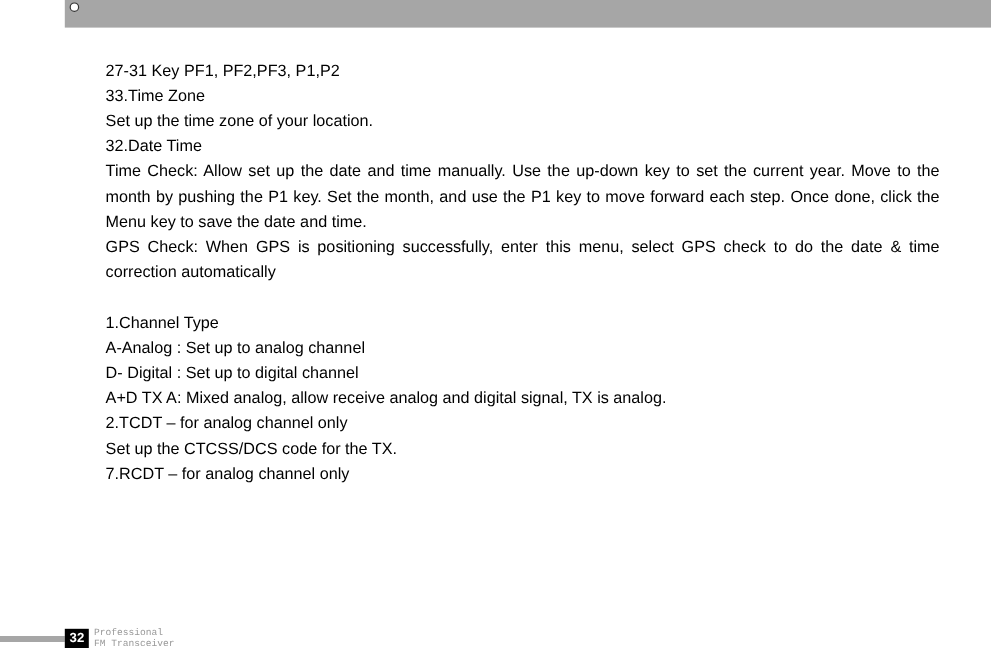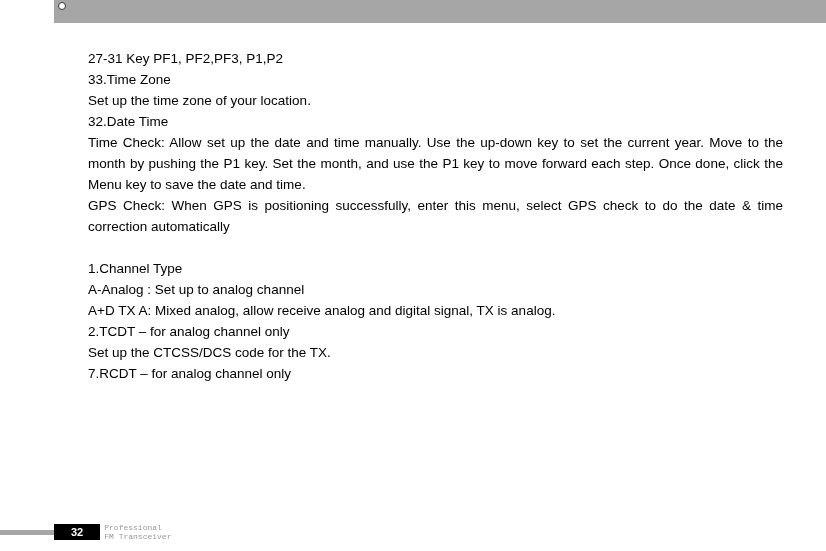--- a/index.html
+++ b/index.html
@@ -4,40 +4,41 @@
 <style>
   html,body{margin:0;padding:0;width:826px;height:551px;background:#fff;font-family:Arial,Helvetica,sans-serif;color:#000;overflow:hidden}
   .topbar{position:absolute;top:0;left:54px;right:0;height:23px;background:#a6a6a6}
   .dot{position:absolute;top:2px;left:58px;width:6px;height:6px;border:1px solid #333;border-radius:50%;background:#fff}
   .content{position:absolute;top:48px;left:88px;right:43px;font-size:13.5px;line-height:21px}
   .just{text-align:justify;text-justify:inter-word}
   .bold{font-weight:bold}
   .spacer{height:21px}
   .footer{position:absolute;bottom:11px;left:0;height:16px;display:flex;align-items:center}
   .ft-bar{width:54px;height:5px;background:#a6a6a6;margin-right:0}
-  .pg{background:#000;color:#fff;font-size:11px;font-weight:bold;padding:2px 17px;margin-right:4px;line-height:12px}
+  .pg{background:#000;color:#fff;font-size:11px;font-weight:bold;padding:2px 4px;margin-right:4px;line-height:12px}
   .ft-text{font-family:Liberation Mono, monospace;font-size:8px;line-height:9px;color:#999}
   .ft-text div{white-space:nowrap}
 </style>
 </head>
 <body>
 
 <div class="topbar"></div>
 <div class="dot"></div>
 
 <div class="content">
   <div>27-31 Key PF1, PF2,PF3, P1,P2</div>
   <div>33.Time Zone</div>
   <div>Set up the time zone of your location.</div>
   <div>32.Date Time</div>
   <div class="just">Time Check: Allow set up the date and time manually. Use the up-down key to set the current year. Move to the month by pushing the P1 key. Set the month, and use the P1 key to move forward each step. Once done, click the Menu key to save the date and time.</div>
   <div class="just">GPS Check: When GPS is positioning successfully, enter this menu, select GPS check to do the date &amp; time correction automatically</div>
   <div class="spacer"></div>
   <div>1.Channel Type</div>
   <div>A-Analog : Set up to analog channel</div>
+  <div>D- Digital : Set up to digital channel</div>
   <div>A+D TX A: Mixed analog, allow receive analog and digital signal, TX is analog.</div>
   <div>2.TCDT – for analog channel only</div>
   <div>Set up the CTCSS/DCS code for the TX.</div>
   <div>7.RCDT – for analog channel only</div>
 </div>
 
 <div class="footer">
   <div class="ft-bar"></div>
   <div class="pg">32</div>
   <div class="ft-text">

